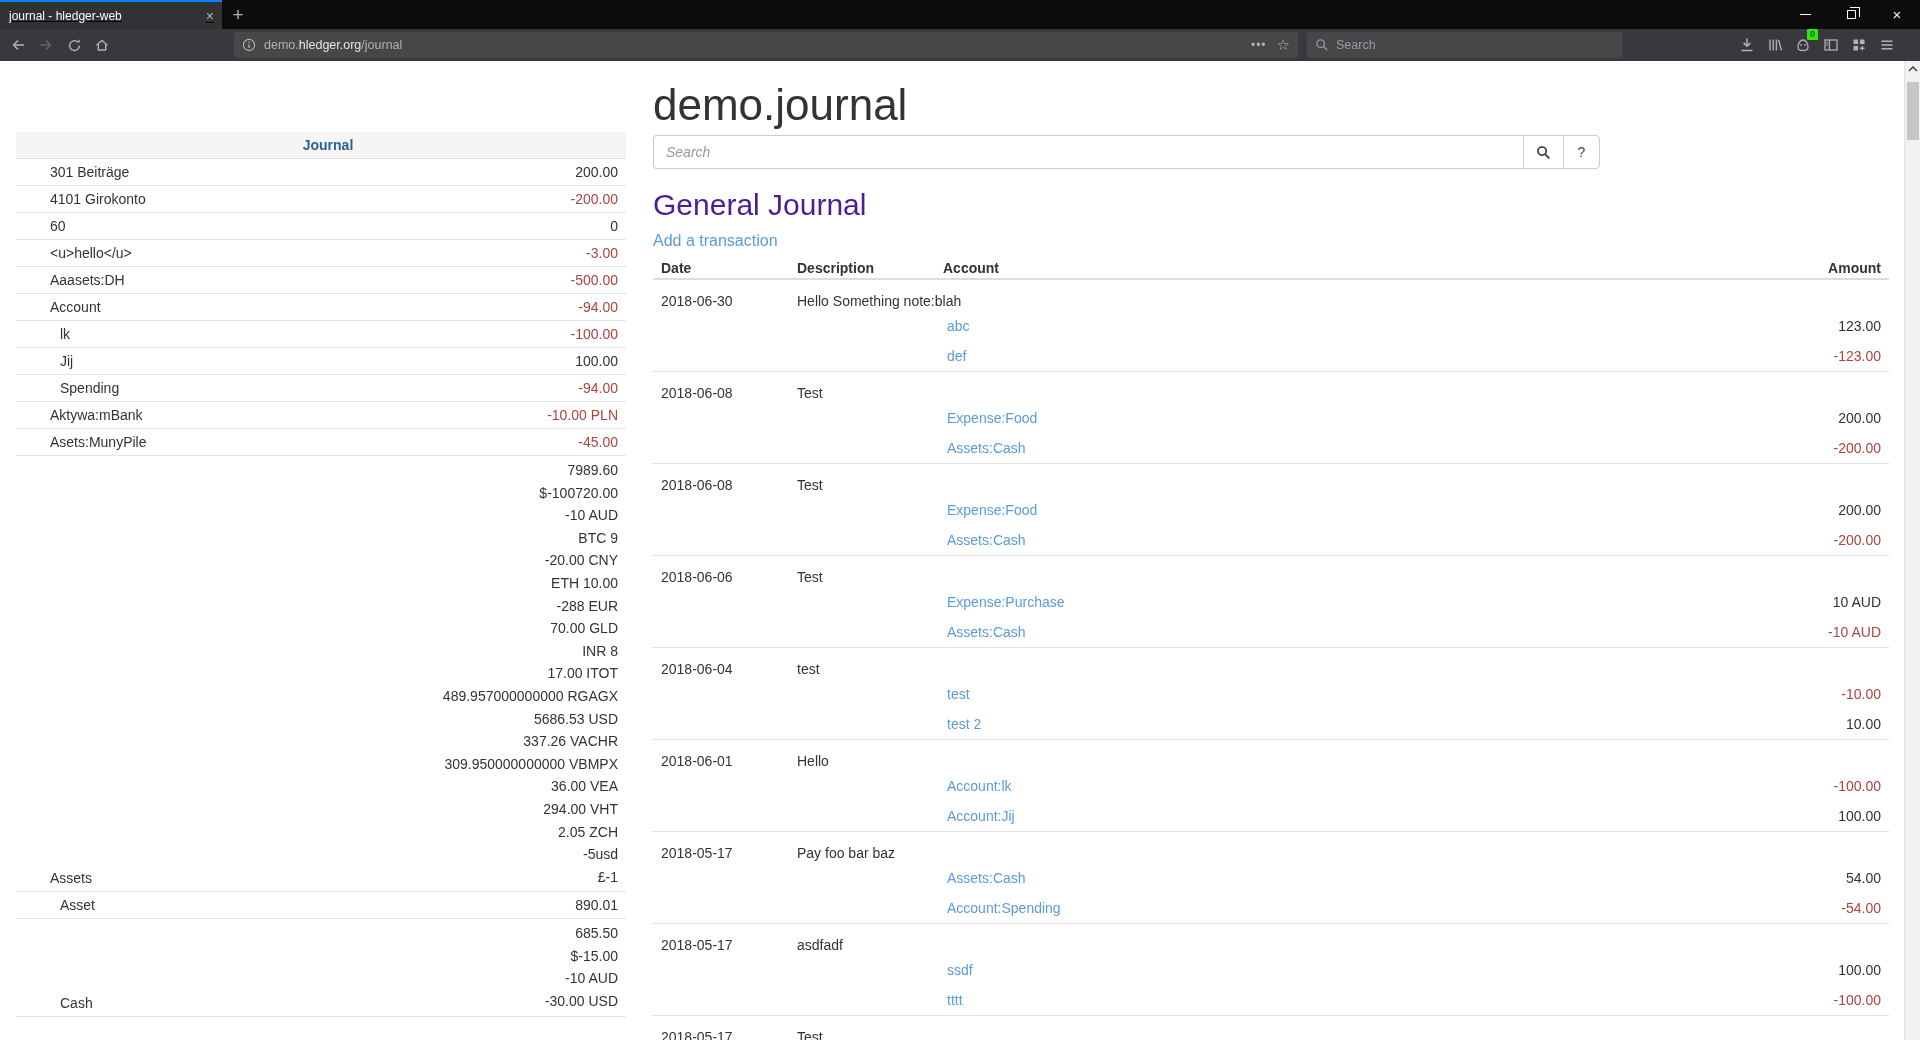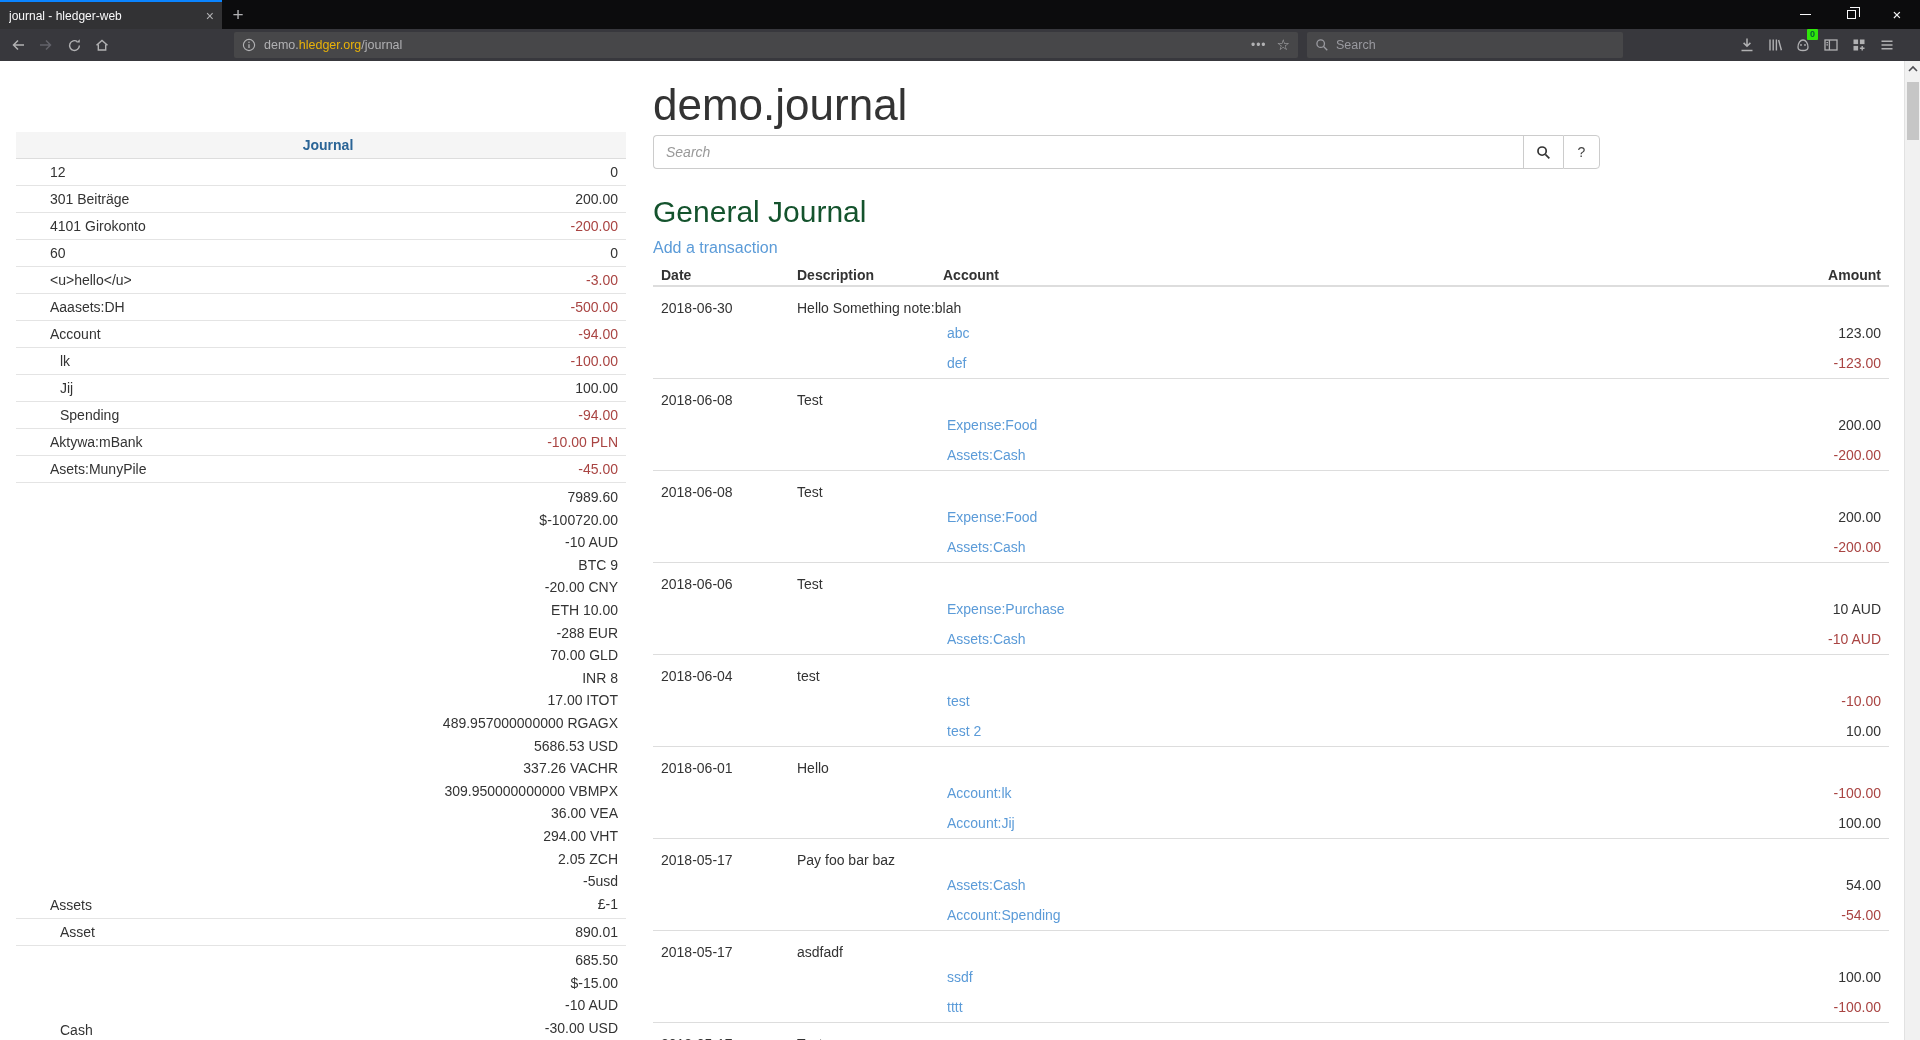--- a/index.html
+++ b/index.html
@@ -4,42 +4,42 @@
 <style>
   * { margin:0; padding:0; box-sizing:border-box; }
   html,body { width:1920px; height:1040px; overflow:hidden; background:#fff;
               font-family:"Liberation Sans", sans-serif; }
 
   .browser { position:relative; width:1920px; height:1040px; background:#fff; overflow:hidden; }
 
   
   .tabbar { height:29px; background:#0c0c0d; display:flex; align-items:stretch; }
   .tab { width:222px; background:#323234; border-top:2px solid #0a84ff; display:flex;
-         align-items:center; padding:0 8px 0 9px; }
+         align-items:center; padding:0 8px 0 9px;text-decoration:underline; }
   .tab-title { flex:1; color:#f9f9fa; font-size:12px; white-space:nowrap; overflow:hidden; }
   .tab-close { color:#b1b1b3; font-size:14px; line-height:14px; margin-left:6px; cursor:default; }
   .newtab { width:32px; display:flex; align-items:center; justify-content:center;
             color:#b1b1b3; font-size:19px; font-weight:300; }
   .win-controls { margin-left:auto; display:flex; align-items:stretch; }
   .win-btn { width:46px; display:flex; align-items:center; justify-content:center; color:#f9f9fa; }
   .glyph-min { width:11px; height:1px; background:#f9f9fa; display:block; }
   .glyph-restore { width:9px; height:9px; border:1px solid #f9f9fa; position:relative; display:block; }
   .glyph-restore:before { content:""; position:absolute; left:2px; top:-4px; width:9px; height:9px;
         border:1px solid #f9f9fa; border-left:none; border-bottom:none; }
   .glyph-close { font-size:15px; line-height:15px; }
 
   
   .navbar { height:32px; background:#38383d; display:flex; align-items:center; padding:0 0 0 4px; }
   .nav-icon { width:28px; height:26px; display:flex; align-items:center; justify-content:center;
               color:#b1b1b3; border-radius:2px; }
   .nav-icon.dim { color:#62626a; }
   .urlbar { width:1064px; height:26px; margin-left:118px; background:#474749; border-radius:2px;
             display:flex; align-items:center; padding:0 8px; font-size:12.5px; color:#b1b1b3; }
   .url-text { margin-left:8px; white-space:nowrap; }
-  .url-domain { color:#eab308; }
+  .url-domain { color:#e5e5e5; }
   .url-actions { margin-left:auto; display:flex; align-items:center; gap:10px; }
   .dots { letter-spacing:1px; font-size:12px; color:#b1b1b3; }
   .star { font-size:15px; color:#b1b1b3; }
   .searchbar { width:316px; height:26px; margin-left:9px; background:#474749; border-radius:2px;
                display:flex; align-items:center; padding:0 8px; }
   .searchbar .ph { color:#9a9aa0; font-size:12.5px; margin-left:7px; }
   .toolbar-icons { margin-left:110px; display:flex; align-items:center; }
   .ext-wrap { position:relative; }
   .badge { position:absolute; top:-3px; right:-1px; background:#30e60b; color:#063; font-size:9px;
            font-weight:bold; line-height:11px; padding:0 3px; border-radius:1px; }
@@ -70,21 +70,21 @@
   .main h1 { font-size:44px; font-weight:normal; color:#333; margin:24px 0 10px; line-height:40px; }
   .search-group { display:flex; width:947px; height:34px; }
   .search-group input { flex:1; height:34px; border:1px solid #ccc; border-radius:4px 0 0 4px;
       padding:6px 12px; font-size:14px; color:#555; outline:none; border-right:none;
       font-family:"Liberation Sans", sans-serif; }
   .search-group input::placeholder { font-style:italic; color:#999; }
   .btn { height:34px; background:#fff; border:1px solid #ccc; display:flex; align-items:center;
          justify-content:center; color:#333; font-size:14px; cursor:pointer; }
   .btn-search { width:40px; border-right:none; }
   .btn-help { width:37px; border-radius:0 4px 4px 0; color:#444; }
-  .main h2 { font-size:30px; font-weight:normal; color:#14532d; margin:26px 0 10px; line-height:34px; }
+  .main h2 { font-size:30px; font-weight:normal; color:#4c1d95; margin:19px 0 10px; line-height:34px; }
   .add-link { display:inline-block; color:#5b9bd8; font-size:16px; line-height:18px;
               text-decoration:none; margin-bottom:6px; cursor:pointer; }
 
   .journal { border-collapse:collapse; width:100%; font-size:14px; table-layout:fixed; }
   .journal th { text-align:left; font-weight:bold; color:#333; padding:2px 8px 0;
                 line-height:20px; border-bottom:2px solid #ddd; }
   .journal th.h-amt { text-align:right; }
   .journal td { line-height:20px; }
   tr.tx-title td { border-top:1px solid #ddd; padding:11px 8px 0; color:#333; }
   tr.tx-posting td { padding:5px 8px; }
@@ -207,26 +207,20 @@
   <div class="viewport">
 
     <table class="sidebar">
       <thead>
         <tr>
             <th colspan="2">Journal</th>
           </tr>
       </thead>
       <tbody id="sidebar-body">
           <tr>
-            <td class="sb-acct ind1"><span class="sb-name">12</span></td>
-            <td class="sb-bal">
-              <div class="amt">0</div>
-            </td>
-          </tr>
-          <tr>
             <td class="sb-acct ind1"><span class="sb-name">301 Beiträge</span></td>
             <td class="sb-bal">
               <div class="amt">200.00</div>
             </td>
           </tr>
           <tr>
             <td class="sb-acct ind1"><span class="sb-name">4101 Girokonto</span></td>
             <td class="sb-bal">
               <div class="amt neg">-200.00</div>
             </td>

